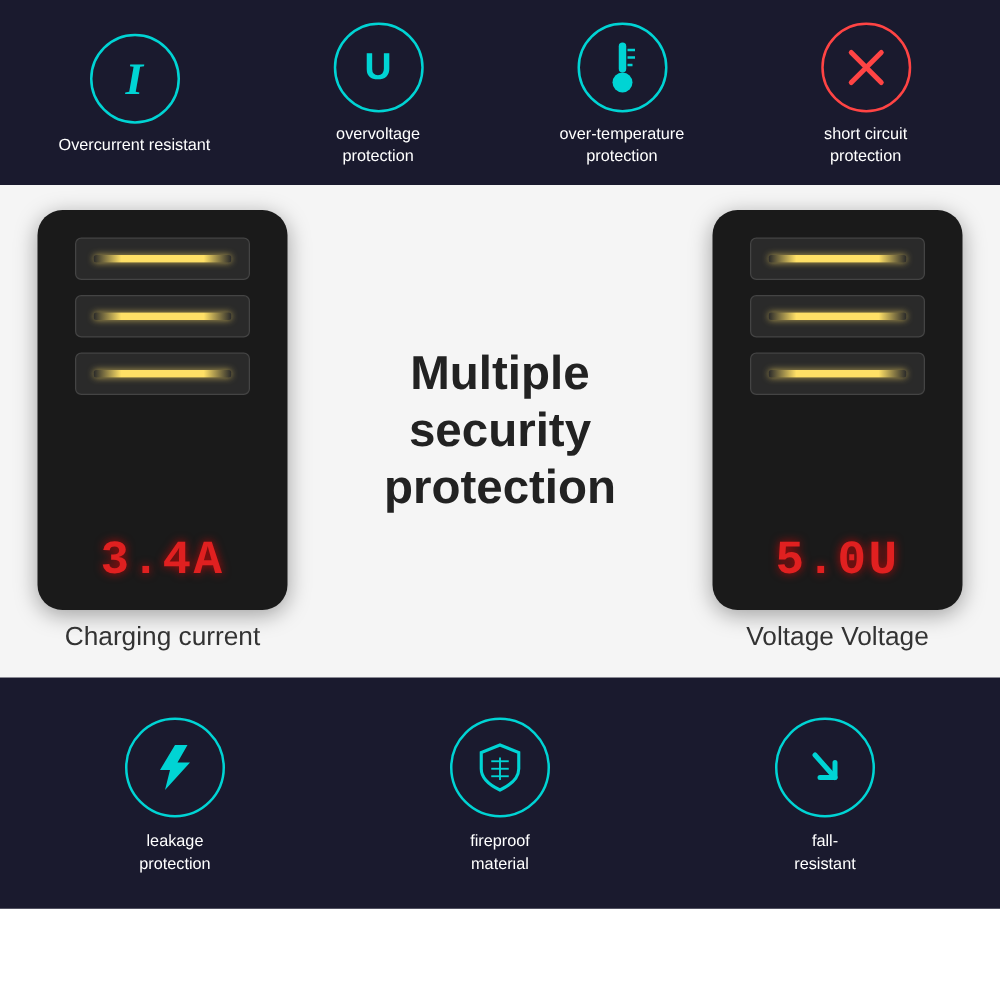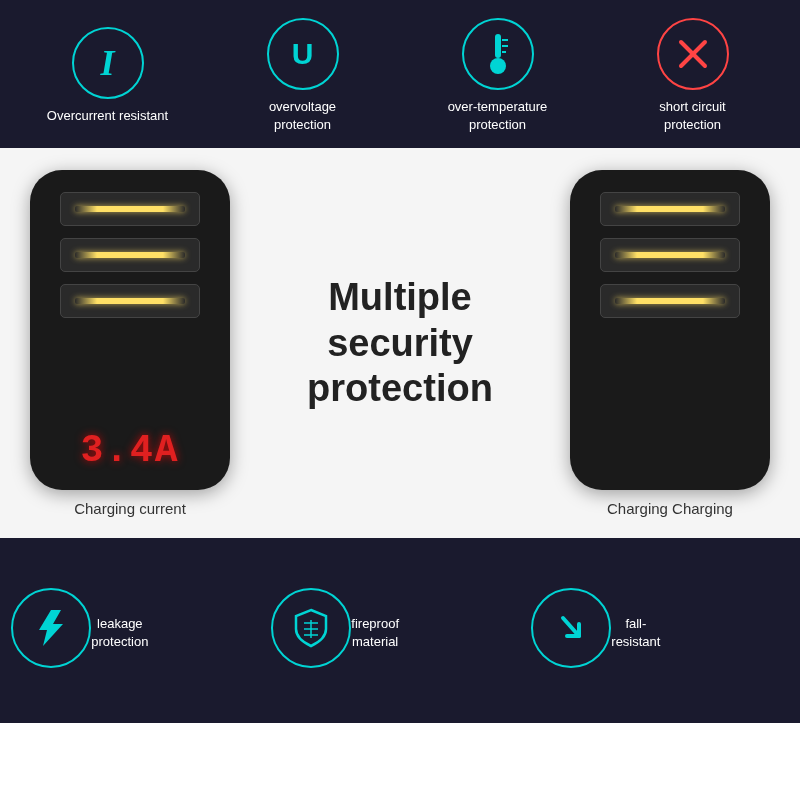--- a/index.html
+++ b/index.html
@@ -54,21 +54,21 @@
     .middle-section {
       background: #f5f5f5;
       display: flex;
       align-items: center;
       justify-content: space-between;
       padding: 20px 30px;
       min-height: 390px;
     }
     .charger-card {
       background: #1a1a1a;
-      border-radius: 32px;
+      border-radius: 20px;
       width: 200px;
       height: 320px;
       display: flex;
       flex-direction: column;
       align-items: center;
       justify-content: space-between;
       padding: 22px 16px 18px;
       box-shadow: 0 4px 18px rgba(0,0,0,0.35);
     }
     .usb-ports {
@@ -101,21 +101,21 @@
     }
     .display-value {
       font-family: 'Courier New', monospace;
       font-size: 38px;
       font-weight: bold;
       color: #e02020;
       letter-spacing: 2px;
       text-shadow: 0 0 8px #ff0000aa;
     }
     .card-label {
-      font-size: 15px;
+      font-size: 21px;
       color: #333;
       text-align: center;
       margin-top: 10px;
       font-weight: 500;
     }
     .charger-wrapper {
       display: flex;
       flex-direction: column;
       align-items: center;
     }
@@ -135,20 +135,21 @@
     .bottom-section {
       background: #1a1a2e;
       display: flex;
       justify-content: space-around;
       align-items: center;
       padding: 22px 10px 18px;
       min-height: 185px;
     }
     .bottom-feature {
       display: flex;
+      flex-direction: column;
       align-items: center;
       width: 33%;
     }
     .bottom-circle {
       width: 80px;
       height: 80px;
       border-radius: 50%;
       border: 2.5px solid #00d4d4;
       display: flex;
       align-items: center;
@@ -232,22 +233,23 @@
     <div>Multiple<br>security<br>protection</div>
   </div>
 
   <div class="charger-wrapper">
     <div class="charger-card">
       <div class="usb-ports">
         <div class="usb-port"></div>
         <div class="usb-port"></div>
         <div class="usb-port"></div>
       </div>
-    </div>
-    <div class="card-label">Charging Charging</div>
+      <div class="display-value">5.0U</div>
+    </div>
+    <div class="card-label">Voltage Voltage</div>
   </div>
 
 </div>
 
 <div class="bottom-section">
 
   <div class="bottom-feature">
     <div class="bottom-circle">
       <svg width="36" height="40" viewBox="0 0 36 40">
         <polygon points="18,2 6,22 14,22 10,38 30,16 20,16 28,2" fill="#00d4d4"></polygon>

